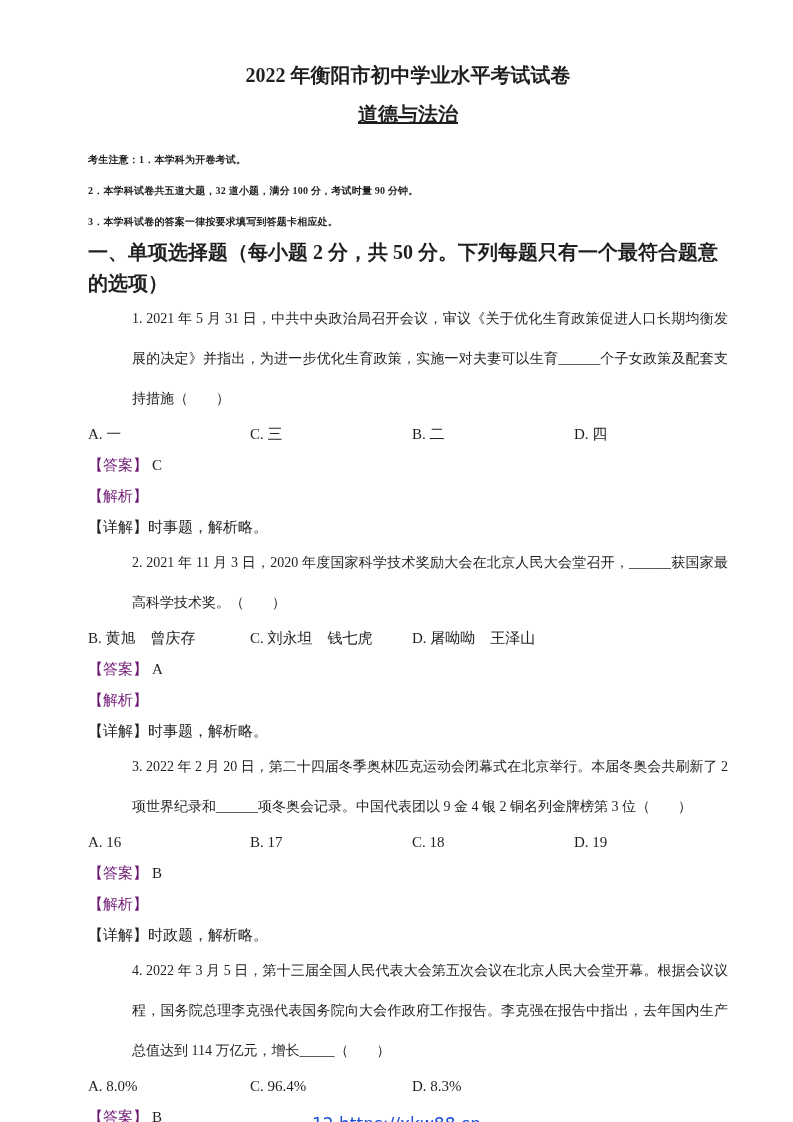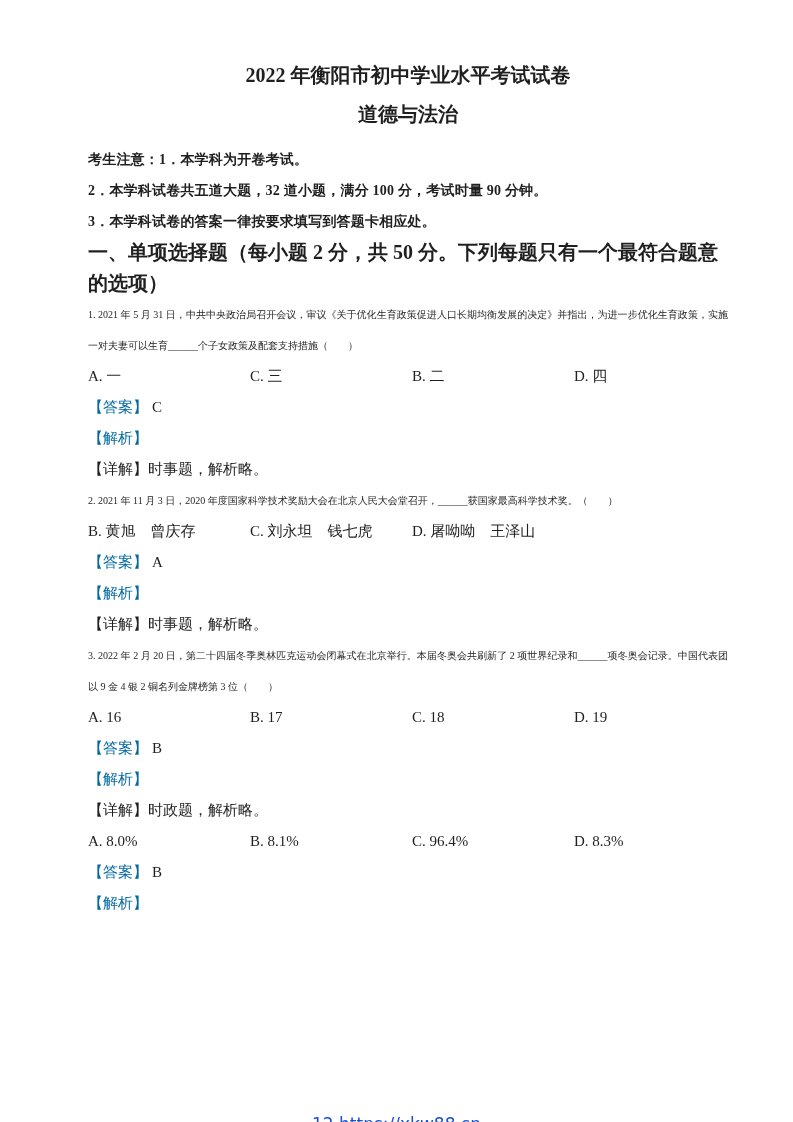--- a/index.html
+++ b/index.html
@@ -22,50 +22,52 @@
     font-weight: bold;
     line-height: 26px;
     margin: 0 0 13px 0;
   }
   .doc-subtitle {
     text-align: center;
     font-size: 20px;
     font-weight: bold;
     line-height: 26px;
     margin: 0 0 17px 0;
+    text-decoration: underline;
   }
   p { margin: 0; }
   .notice {
-    font-size: 14px;
+    font-size: 10px;
     font-weight: bold;
     line-height: 31px;
     letter-spacing: 0.2px;
   }
   .section-heading {
     font-size: 20px;
     font-weight: bold;
     line-height: 31px;
   }
   .q-text {
-    font-size: 10px;
-    line-height: 31px;
+    font-size: 14px;
+    line-height: 40px;
     text-align: justify;
+    margin-left: 44px;
   }
   .options-row {
     display: grid;
     grid-template-columns: repeat(4, 1fr);
     font-size: 15px;
     line-height: 31px;
     gap: 8px;
   }
   .answer-line, .analysis-line, .detail-line {
     font-size: 15px;
     line-height: 31px;
   }
-  .label-blue { color: #0369a1; }
+  .label-blue { color: #701a75; }
   .answer-value { color: #1f1f1f; margin-left: 4px; }
   .footer {
     position: absolute;
     left: 0;
     top: 1112px;
     width: 100%;
     text-align: center;
     color: #1d4ed8;
     font-family: "DejaVu Sans", "Liberation Sans", sans-serif;
     font-size: 17px;
@@ -118,23 +120,23 @@
       <span class="opt">B. 17</span>
       <span class="opt">C. 18</span>
       <span class="opt">D. 19</span>
     </div>
     <p class="answer-line"><span class="label-blue">【答案】</span><span class="answer-value">B</span></p>
     <p class="analysis-line label-blue">【解析】</p>
     <p class="detail-line">【详解】时政题，解析略。</p>
   </div>
 
   <div class="question">
+    <p class="q-text">4. 2022 年 3 月 5 日，第十三届全国人民代表大会第五次会议在北京人民大会堂开幕。根据会议议程，国务院总理李克强代表国务院向大会作政府工作报告。李克强在报告中指出，去年国内生产总值达到 114 万亿元，增长_____（　　）</p>
     <div class="options-row">
       <span class="opt">A. 8.0%</span>
-      <span class="opt">B. 8.1%</span>
       <span class="opt">C. 96.4%</span>
       <span class="opt">D. 8.3%</span>
     </div>
     <p class="answer-line"><span class="label-blue">【答案】</span><span class="answer-value">B</span></p>
     <p class="analysis-line label-blue">【解析】</p>
   </div>
 
 </div>
 
 <div class="footer">12 https://xkw88.cn</div>

